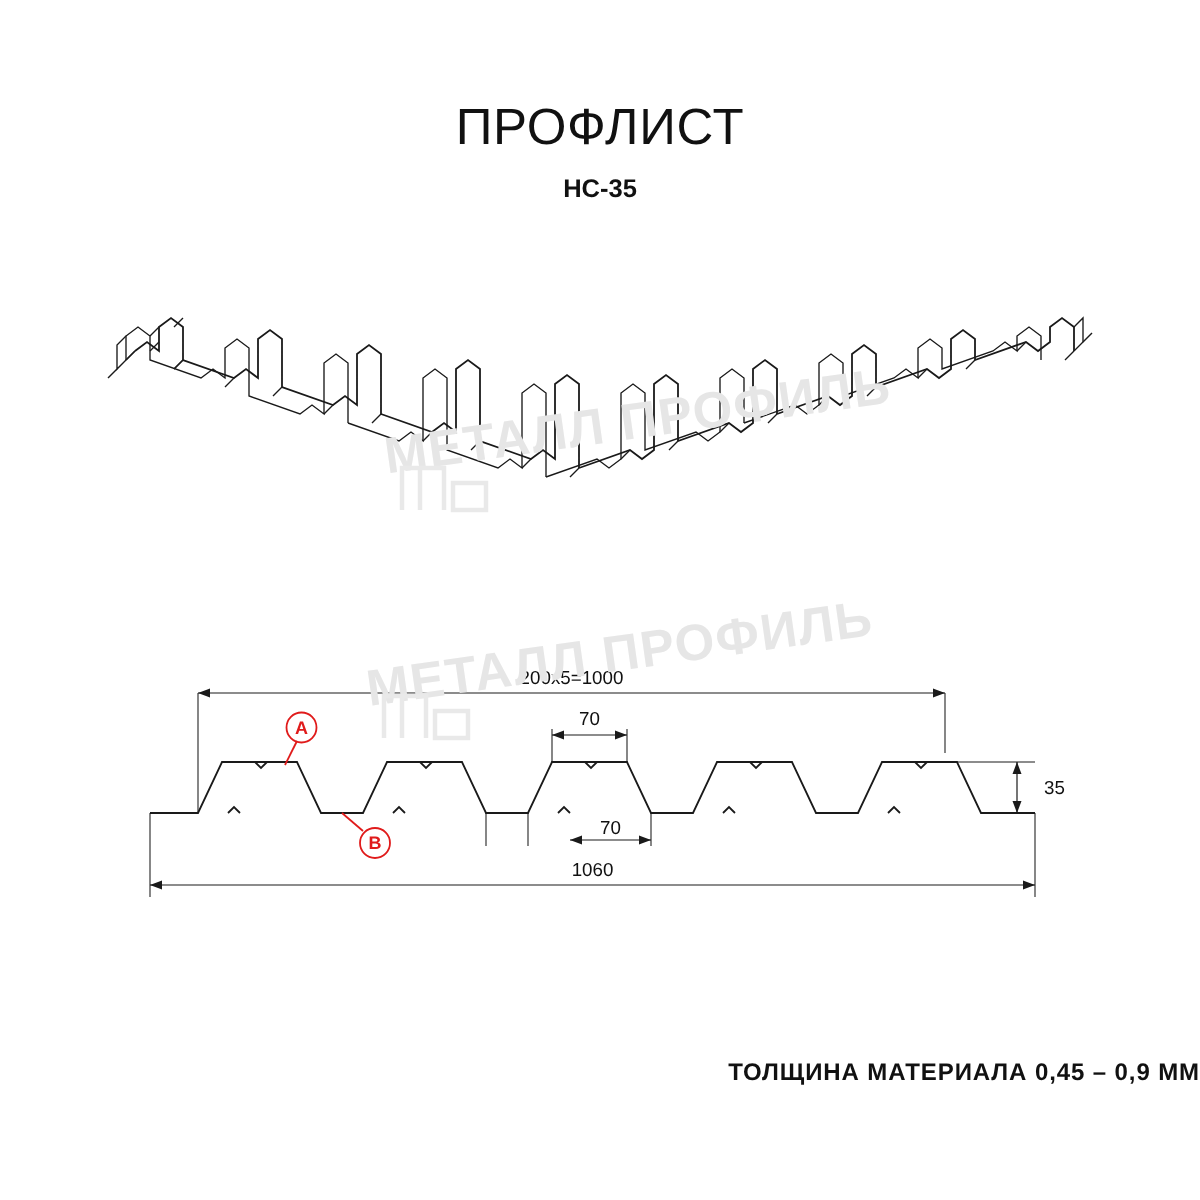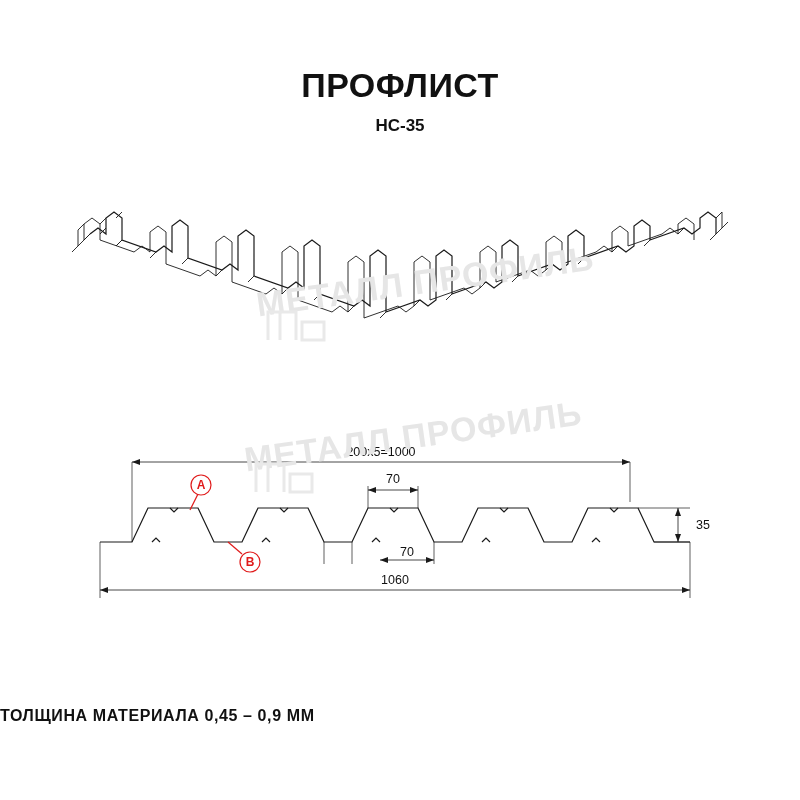--- a/index.html
+++ b/index.html
@@ -21,21 +21,21 @@
   }
 
   
   .title {
     position: absolute;
     top: 66px;
     left: 0;
     width: 800px;
     text-align: center;
     font-size: 34px;
-    font-weight: bold;
+    font-weight: normal;
     letter-spacing: 0.5px;
     color: #111111;
   }
   .subtitle {
     position: absolute;
     top: 116px;
     left: 0;
     width: 800px;
     text-align: center;
     font-size: 17px;
@@ -86,21 +86,21 @@
     pointer-events: none;
     user-select: none;
   }
 
   
   .footer {
     position: absolute;
     top: 707px;
     left: 0;
     width: 800px;
-    text-align: left;
+    text-align: right;
     font-size: 16px;
     font-weight: bold;
     letter-spacing: 0.6px;
     color: #111111;
   }
 
   svg { display: block; }
   .ln  { stroke: #1a1a1a; stroke-width: 1.2; fill: none; }
   .ln-thin { stroke: #1a1a1a; stroke-width: 0.9; fill: none; }
   .dim { stroke: #1a1a1a; stroke-width: 0.8; fill: none; }

